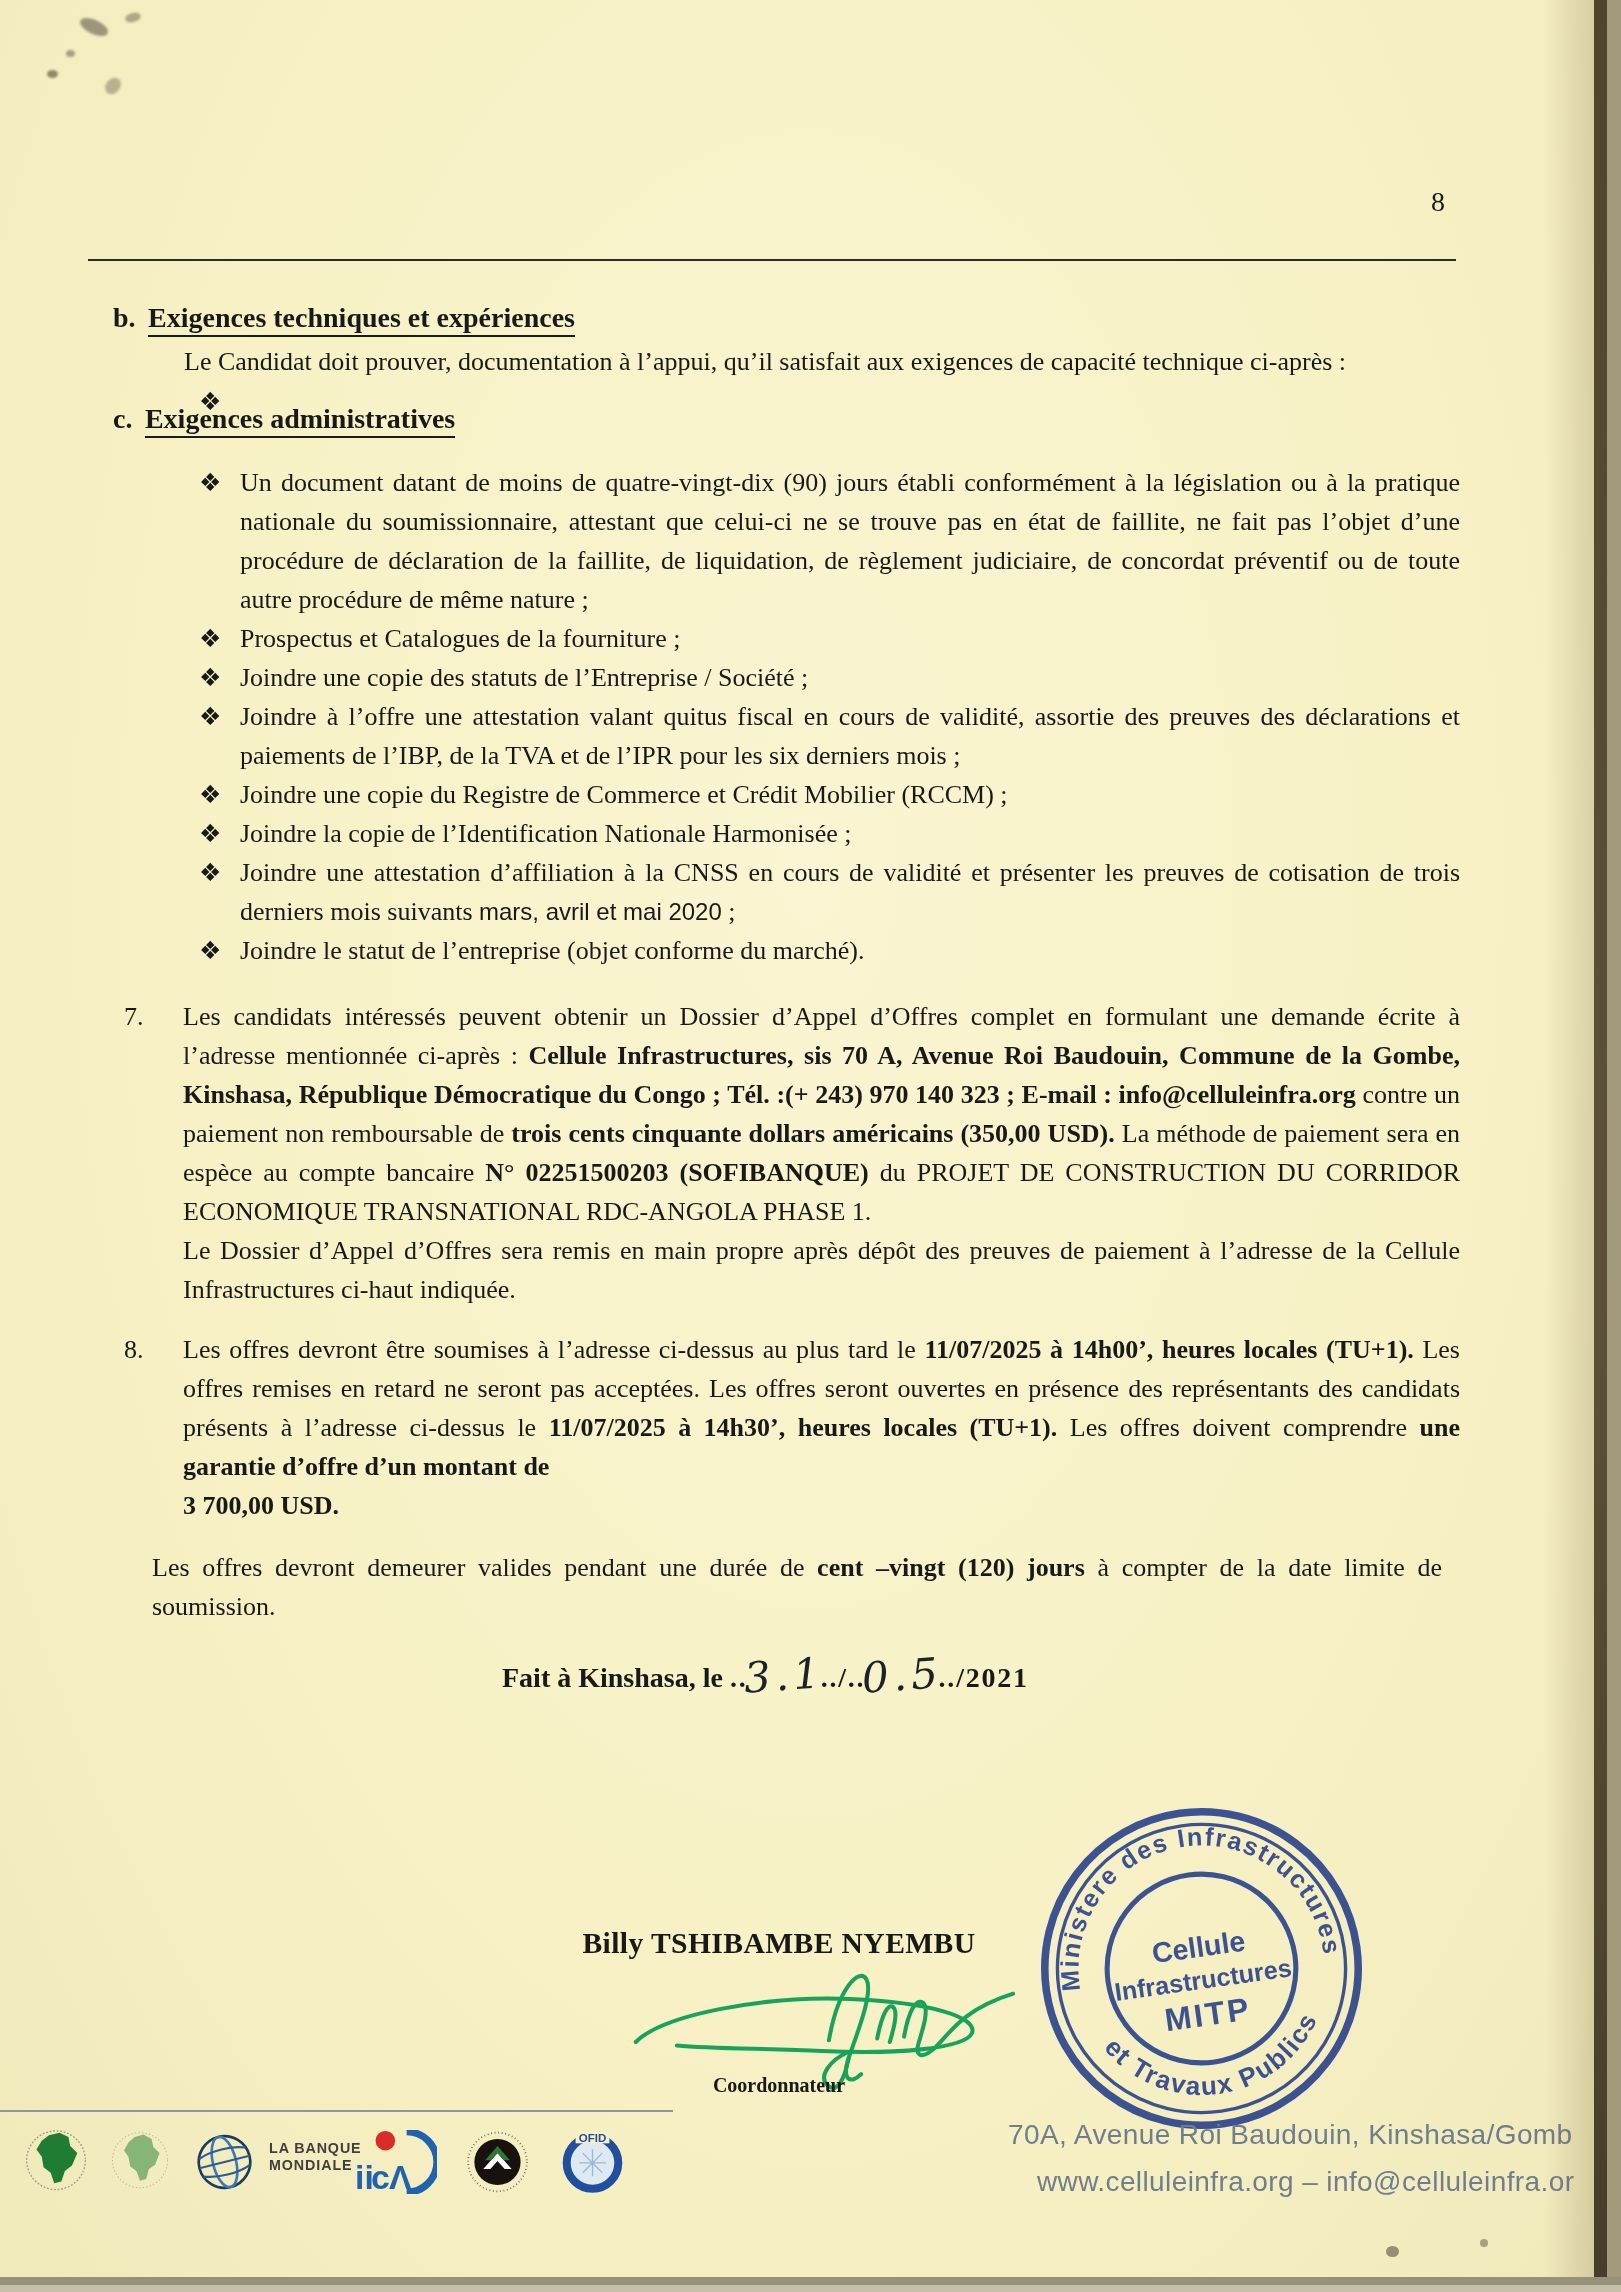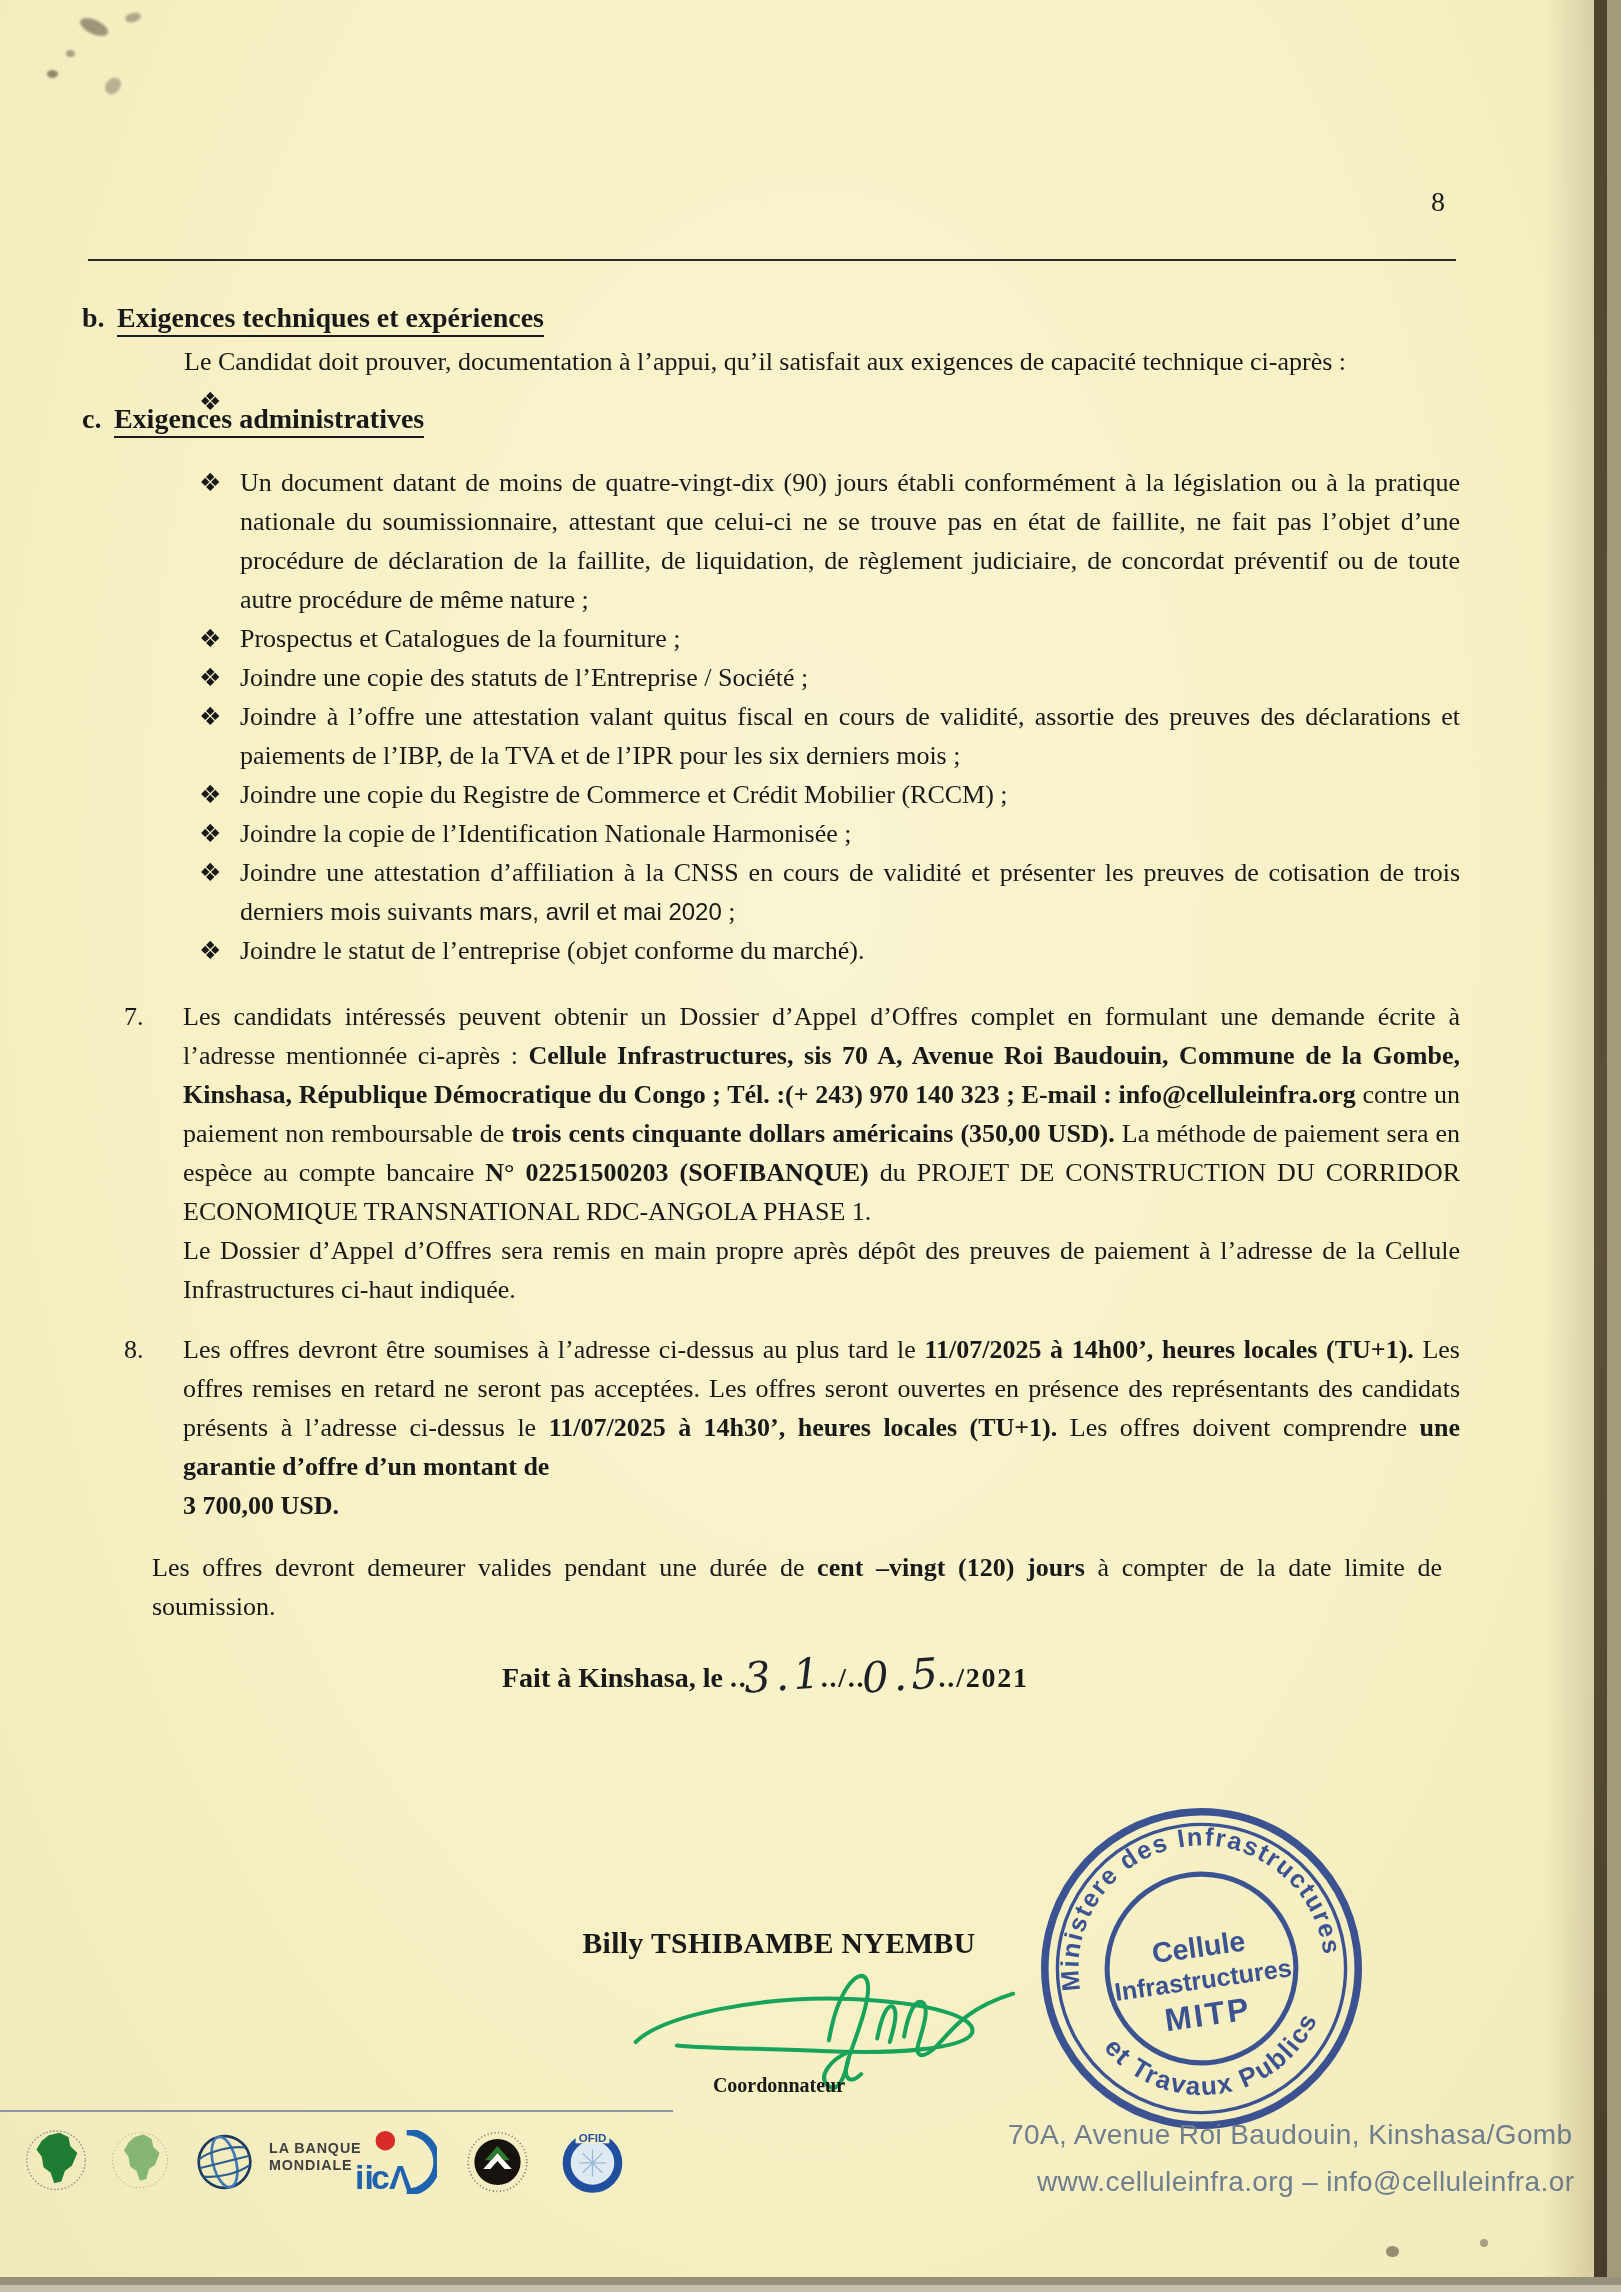--- a/index.html
+++ b/index.html
@@ -18,21 +18,21 @@
   .edge-dark{position:absolute;top:0;left:1594px;width:12.5px;height:2293px;
     background:linear-gradient(#4f452f,#5c5138 55%,#463d2a);}
   .edge-outer{position:absolute;top:0;left:1607px;width:14.3px;height:2293px;background:#a3997b;}
   .bottom-band1{position:absolute;left:0;top:2277px;width:1621px;height:8px;background:#97907b;}
   .bottom-band2{position:absolute;left:0;top:2285px;width:1621px;height:8px;background:#c6bfa9;}
   
   .page-number{position:absolute;left:1431px;top:186px;font-size:28px;}
   .top-rule{position:absolute;left:88px;top:259px;width:1368px;height:1.8px;background:#2b2b28;}
   
   .doc{position:absolute;left:0;top:297px;width:1621px;font-size:26px;line-height:39px;}
-  .doc .h-sec{margin-left:82px;font-size:28px;font-weight:bold;line-height:41px;}
+  .doc .h-sec{margin-left:113px;font-size:28px;font-weight:bold;line-height:41px;}
   .doc .h-sec .letter{margin-right:12.5px;}
   .doc .h-sec .h-title{border-bottom:2.7px solid #1b1b1b;padding-bottom:1.8px;}
   .para{margin:3.6px 0 0 184px;width:1275px;text-align:justify;}
   .blist{margin:1.8px 0 0 199px;width:1261px;list-style:none;padding:0;}
   .blist li{position:relative;padding-left:41px;text-align:justify;}
   .blist .marker{position:absolute;left:0;top:0;font-size:25px;}
   .gap-s{height:16px;}.gap-m{height:21.5px;}.gap-l{height:27px;}
   .num-item{display:flex;margin-left:124px;width:1336px;}
   .num-item .num{flex:none;width:59px;font-size:26px;}
   .num-item .body{width:1277px;text-align:justify;}

